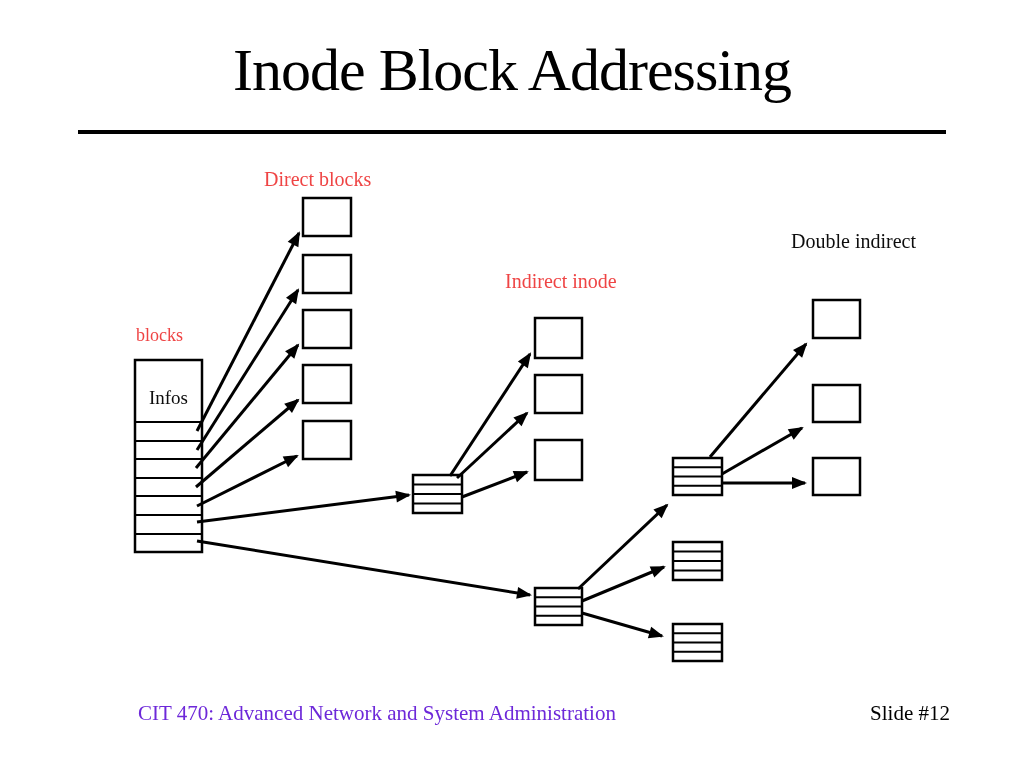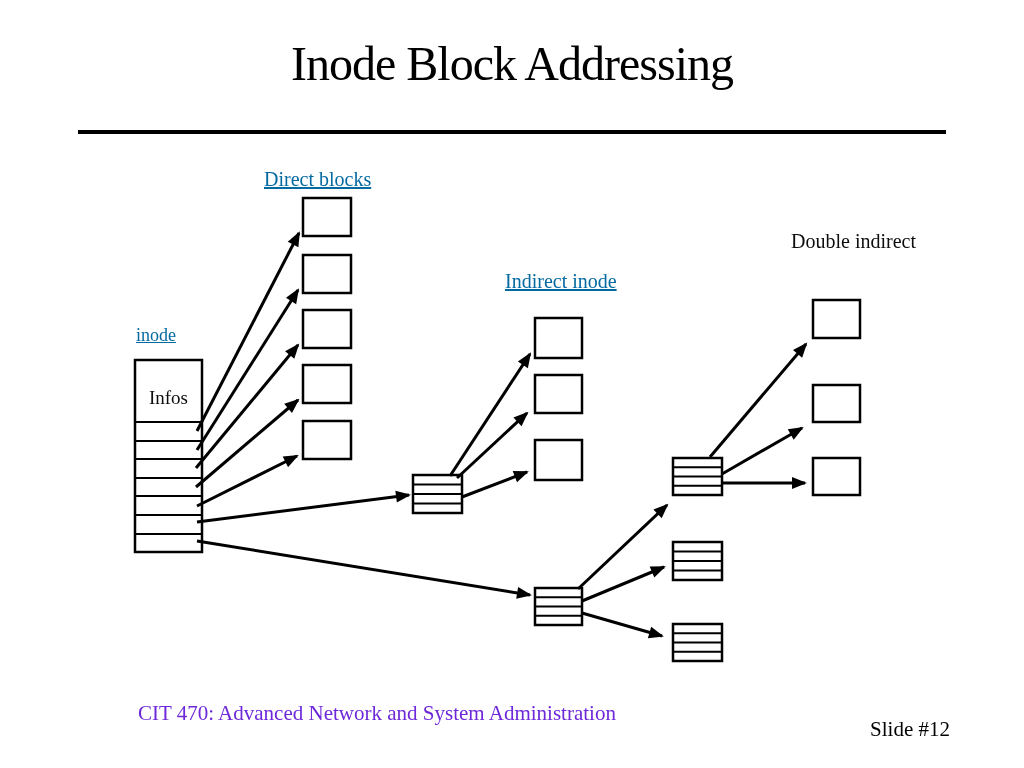--- a/index.html
+++ b/index.html
@@ -14,21 +14,21 @@
     overflow: hidden;
     font-family: "Liberation Serif", serif;
     color: #000000;
   }
   .slide-title {
     position: absolute;
     left: 0;
     right: 0;
     top: 36px;
     text-align: center;
-    font-size: 48px;
+    font-size: 60px;
     font-weight: normal;
     letter-spacing: -1px;
     color: #000000;
     white-space: nowrap;
   }
   .title-rule {
     position: absolute;
     left: 78px;
     top: 130px;
     width: 868px;
@@ -39,23 +39,22 @@
     position: absolute;
     left: 0;
     top: 0;
     width: 1024px;
     height: 768px;
   }
   .dlabel {
     position: absolute;
     font-size: 20px;
     line-height: 22px;
-    color: #0369a1;
-    white-space: nowrap;
-    text-decoration: underline;
+    color: #ef4444;
+    white-space: nowrap;
   }
   .dlabel.small {
     font-size: 18px;
   }
   .infos-label {
     position: absolute;
     left: 135px;
     top: 387px;
     width: 67px;
     text-align: center;
@@ -76,21 +75,21 @@
     position: absolute;
     left: 138px;
     top: 701px;
     font-size: 21px;
     color: #6d28d9;
     white-space: nowrap;
   }
   .footer-right {
     position: absolute;
     right: 74px;
-    top: 717px;
+    top: 701px;
     font-size: 21px;
     color: #000000;
     white-space: nowrap;
   }
   svg rect.box {
     fill: none;
     stroke: #000000;
     stroke-width: 2.5;
   }
   svg line.row {
@@ -200,21 +199,21 @@
 
   <line class="arrow" x1="578" y1="589" x2="667" y2="505" marker-end="url(#ah)"></line>
   <line class="arrow" x1="582" y1="601" x2="664" y2="567" marker-end="url(#ah)"></line>
   <line class="arrow" x1="582" y1="613" x2="662" y2="636" marker-end="url(#ah)"></line>
 
   <line class="arrow" x1="710" y1="457" x2="806" y2="344" marker-end="url(#ah)"></line>
   <line class="arrow" x1="722" y1="474" x2="802" y2="428" marker-end="url(#ah)"></line>
   <line class="arrow" x1="722" y1="483" x2="805" y2="483" marker-end="url(#ah)"></line>
 </svg>
 
-<div class="dlabel small" style="left:136px; top:324px;">inode</div>
+<div class="dlabel small" style="left:136px; top:324px;">blocks</div>
 <div class="infos-label">Infos</div>
 <div class="dlabel" style="left:264px; top:168px;">Direct blocks</div>
 <div class="dlabel" style="left:505px; top:270px;">Indirect inode</div>
 <div class="double-label">
   <span>Double indirect</span>
 </div>
 
 <div class="footer-left">CIT 470: Advanced Network and System Administration</div>
 <div class="footer-right">Slide #12</div>
 

